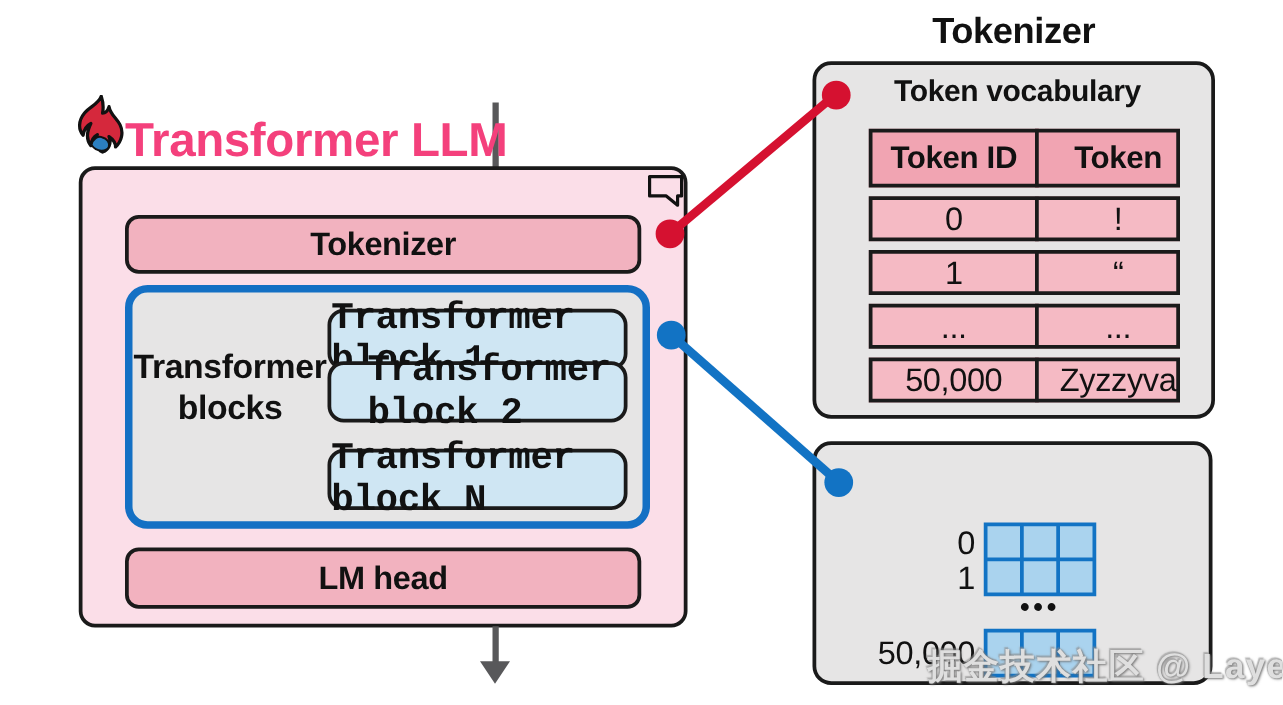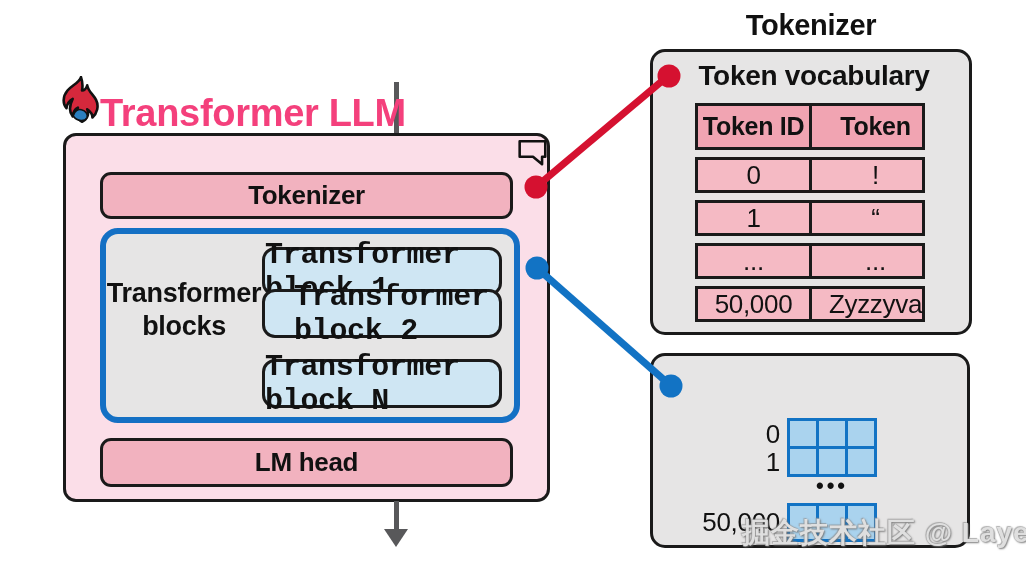--- a/index.html
+++ b/index.html
@@ -45,31 +45,31 @@
   .arrow-stem   { left:394px; top:501px; width:5px; height:29px; background:#58585a; }
   .arrow-head   { left:384px; top:529px; width:0; height:0;
                   border-left:12px solid transparent; border-right:12px solid transparent;
                   border-top:18px solid #58585a; }
 
   
   .right-title { left:650px; top:9px; width:322px; text-align:center; font-size:29px; font-weight:700; }
   .panel { background:#e6e5e5; border:3px solid #1a1a1a; border-radius:15px; }
   .vocab-panel { left:650px; top:49px;  width:322px; height:286px; }
   .embed-panel { left:650px; top:353px; width:320px; height:195px; }
-  .panel-heading { width:312px; text-align:center; font-size:28px; font-weight:700; }
+  .panel-heading { width:312px; text-align:center; font-size:24px; font-weight:700; }
   .vocab-heading { left:658px; top:60px; }
   .embed-heading { left:656px; top:371px; }
 
   .vtable { left:695px; top:103px; }
   .vrow { display:flex; margin-bottom:7px; }
   .vcell {
     box-sizing:border-box; border:3px solid #1a1a1a; background:#f5bac4;
     display:flex; align-items:center; justify-content:center; font-size:26px;
   }
-  .vcell.c1 { width:117px; }
+  .vcell.c1 { width:136px; }
   .vcell.c2 { width:116px; margin-left:-3px;padding-left:17px; }
   .vrow.head .vcell { background:#f1a4b2; font-weight:700; font-size:25px; height:47px; }
   .vrow.data .vcell { height:36px; }
 
   .egrid { position:absolute; display:grid; background:#1273c4; padding:3px; gap:3px;
            grid-template-columns:repeat(3,26px); }
   .egrid .ecell { width:26px; background:#aad3ee; }
   .egrid1 { left:787px; top:418px; } .egrid1 .ecell { height:25px; }
   .egrid2 { left:787px; top:503px; } .egrid2 .ecell { height:33px; }
   .elabel { position:absolute; text-align:right; font-size:26px; }

